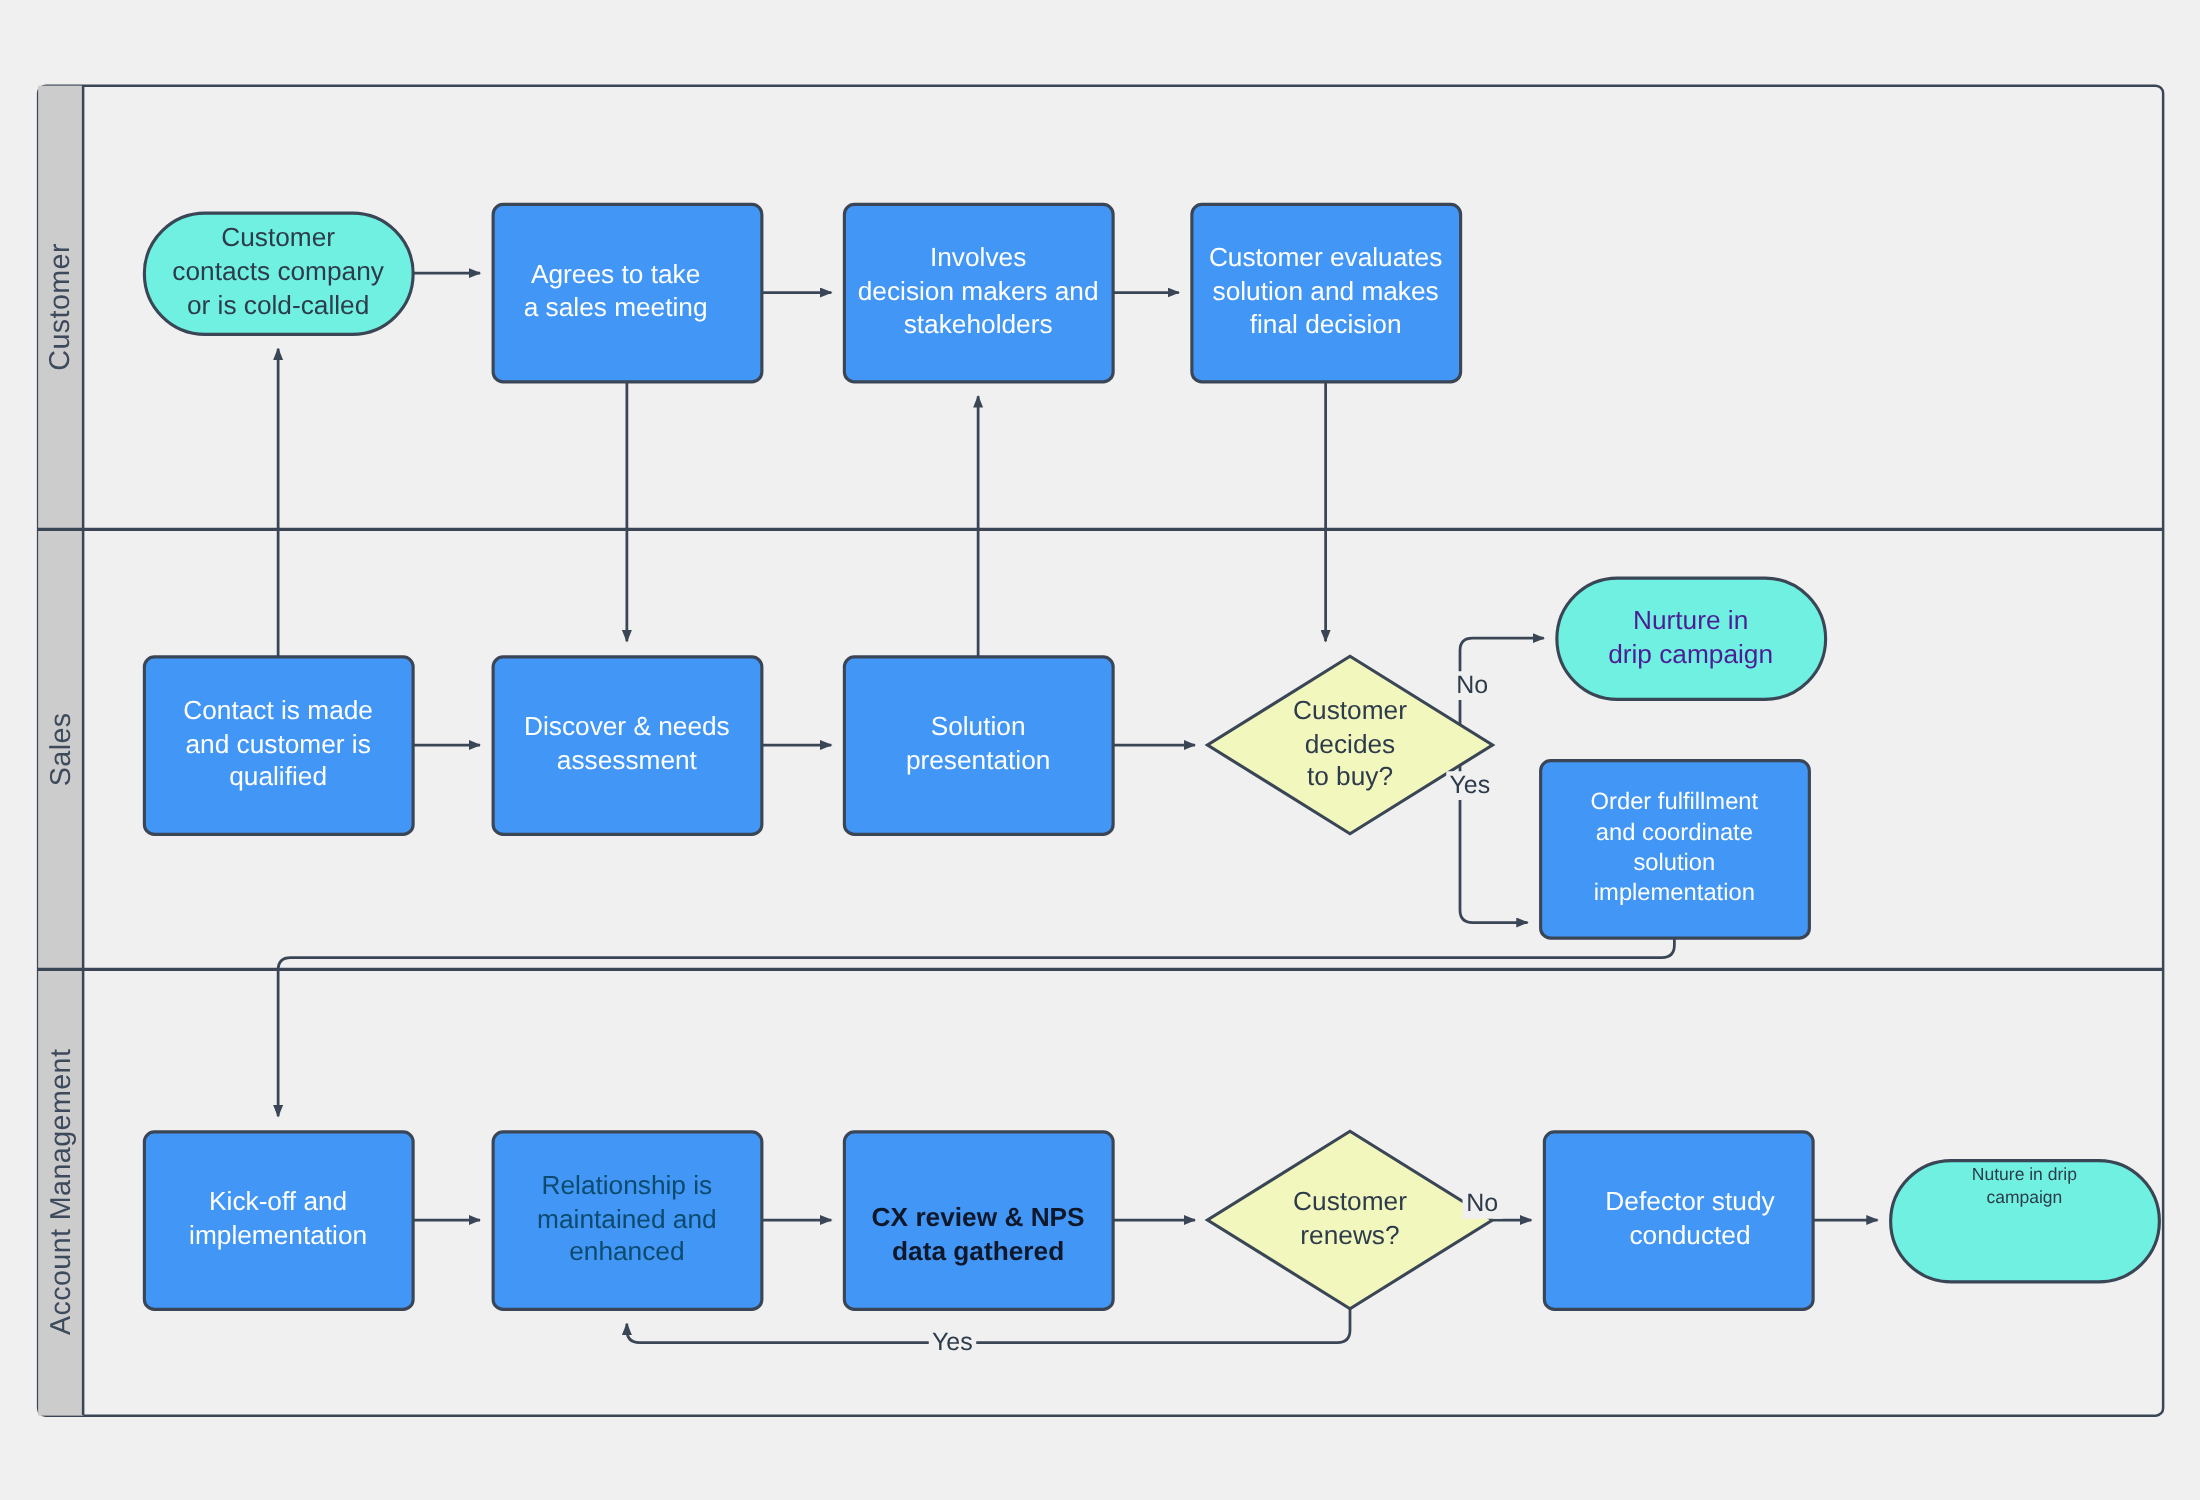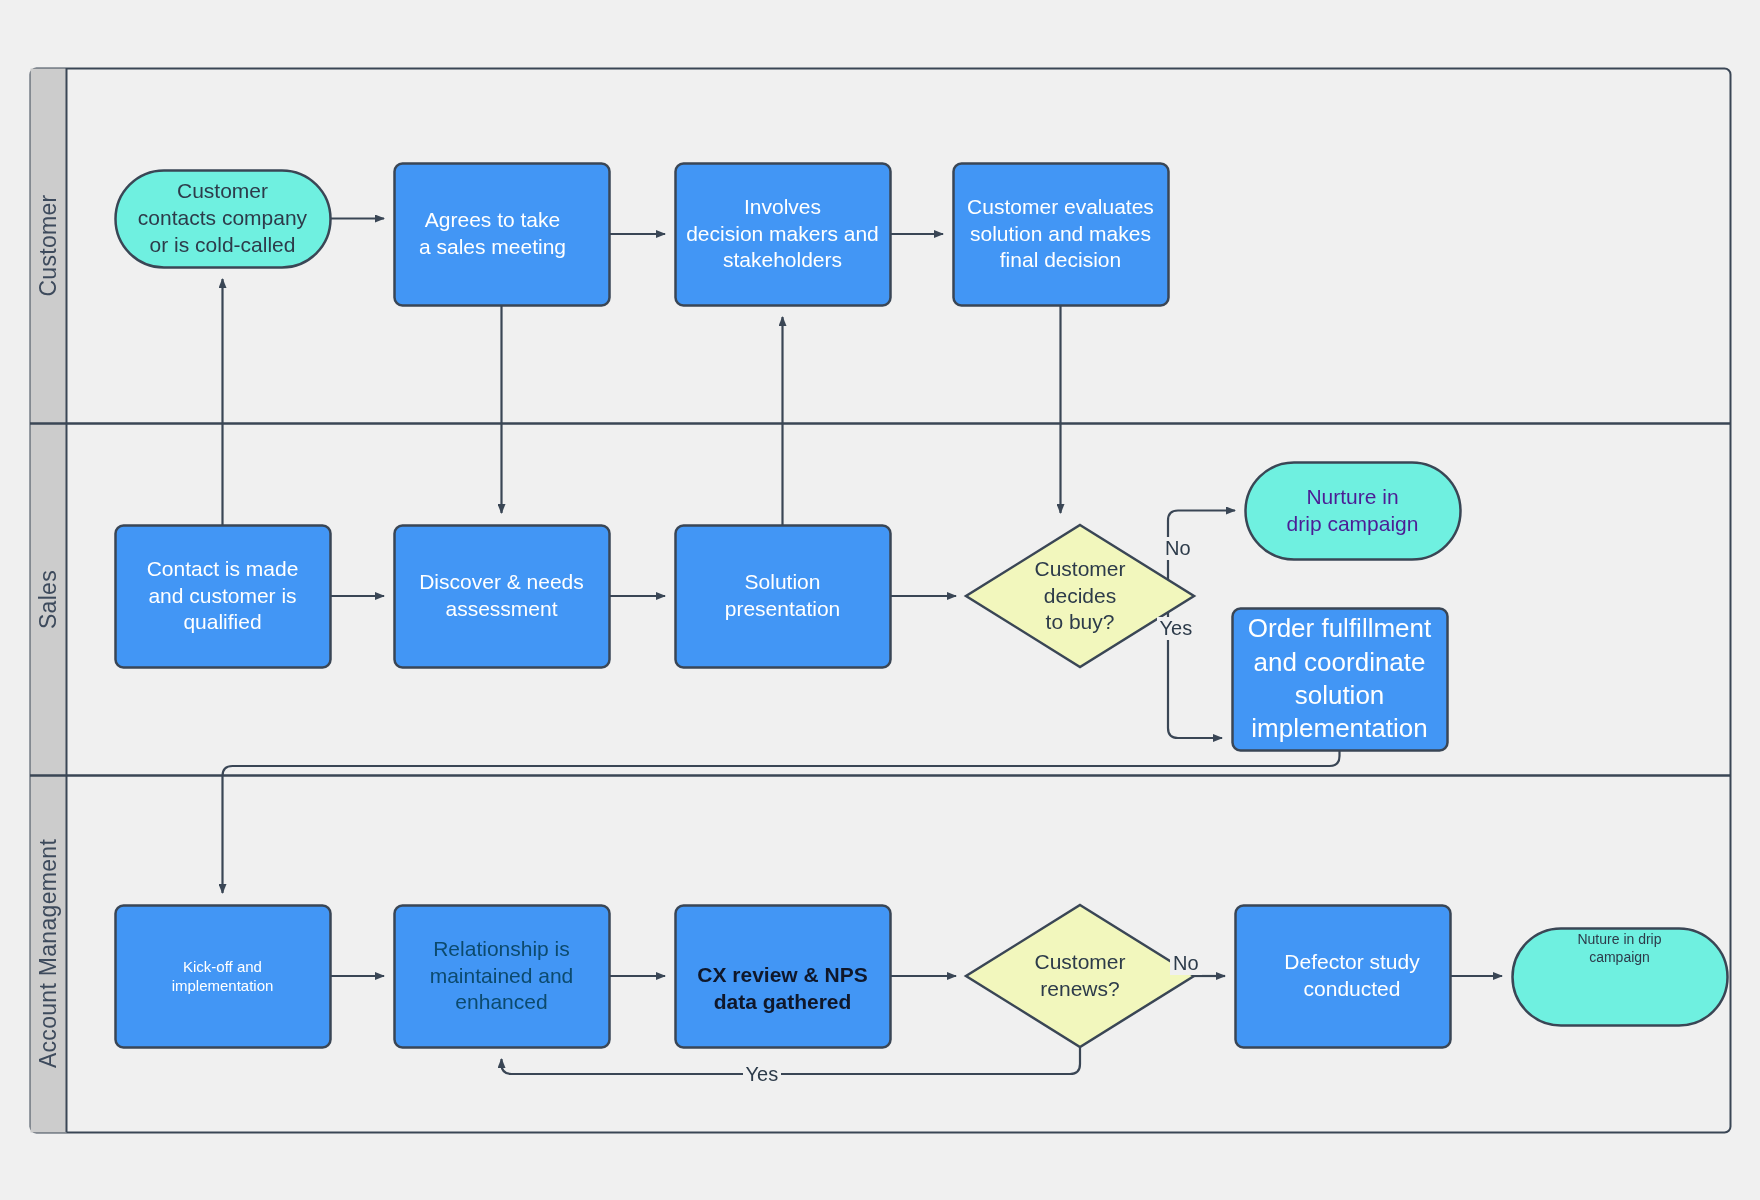--- a/index.html
+++ b/index.html
@@ -130,25 +130,25 @@
 qualified</div>
       <div class="node-label" style="left: 394px; top: 525px; width: 215px; height: 142px; color: rgb(255, 255, 255); font-size: 21px;">Discover &amp; needs
 assessment</div>
       <div class="node-label" style="left: 675px; top: 525px; width: 215px; height: 142px; color: rgb(255, 255, 255); font-size: 21px;">Solution
 presentation</div>
       <div class="node-label" style="left: 966px; top: 525px; width: 228px; height: 142px; color: rgb(45, 59, 74); font-size: 21px;">Customer
 decides
 to buy?</div>
       <div class="node-label" style="left: 1245px; top: 462px; width: 215px; height: 97px; color: #4c1d95; font-size: 21px;">Nurture in
 drip campaign</div>
-      <div class="node-label" style="left: 1232px; top: 608px; width: 215px; height: 142px; color: rgb(255, 255, 255); font-size: 26px;">Order fulfillment
+      <div class="node-label" style="left: 1232px; top: 608px; width: 215px; height: 142px; color: rgb(255, 255, 255); font-size: 19px;">Order fulfillment
 and coordinate
 solution
 implementation</div>
-      <div class="node-label" style="left: 115px; top: 905px; width: 215px; height: 142px; color: rgb(255, 255, 255); font-size: 15px;">Kick-off and
+      <div class="node-label" style="left: 115px; top: 905px; width: 215px; height: 142px; color: rgb(255, 255, 255); font-size: 21px;">Kick-off and
 implementation</div>
       <div class="node-label" style="left: 394px; top: 905px; width: 215px; height: 142px; color: #0c4a6e; font-size: 21px;">Relationship is
 maintained and
 enhanced</div>
       <div class="node-label" style="left: 675px; top: 905px; width: 215px; height: 168px; color: #0f172a; font-size: 21px; font-weight: bold;">CX review &amp; NPS
 data gathered</div>
       <div class="node-label" style="left: 966px; top: 905px; width: 228px; height: 142px; color: rgb(45, 59, 74); font-size: 21px;">Customer
 renews?</div>
       <div class="node-label" style="left: 1235px; top: 905px; width: 234px; height: 142px; color: rgb(255, 255, 255); font-size: 21px;">Defector study
 conducted</div>

